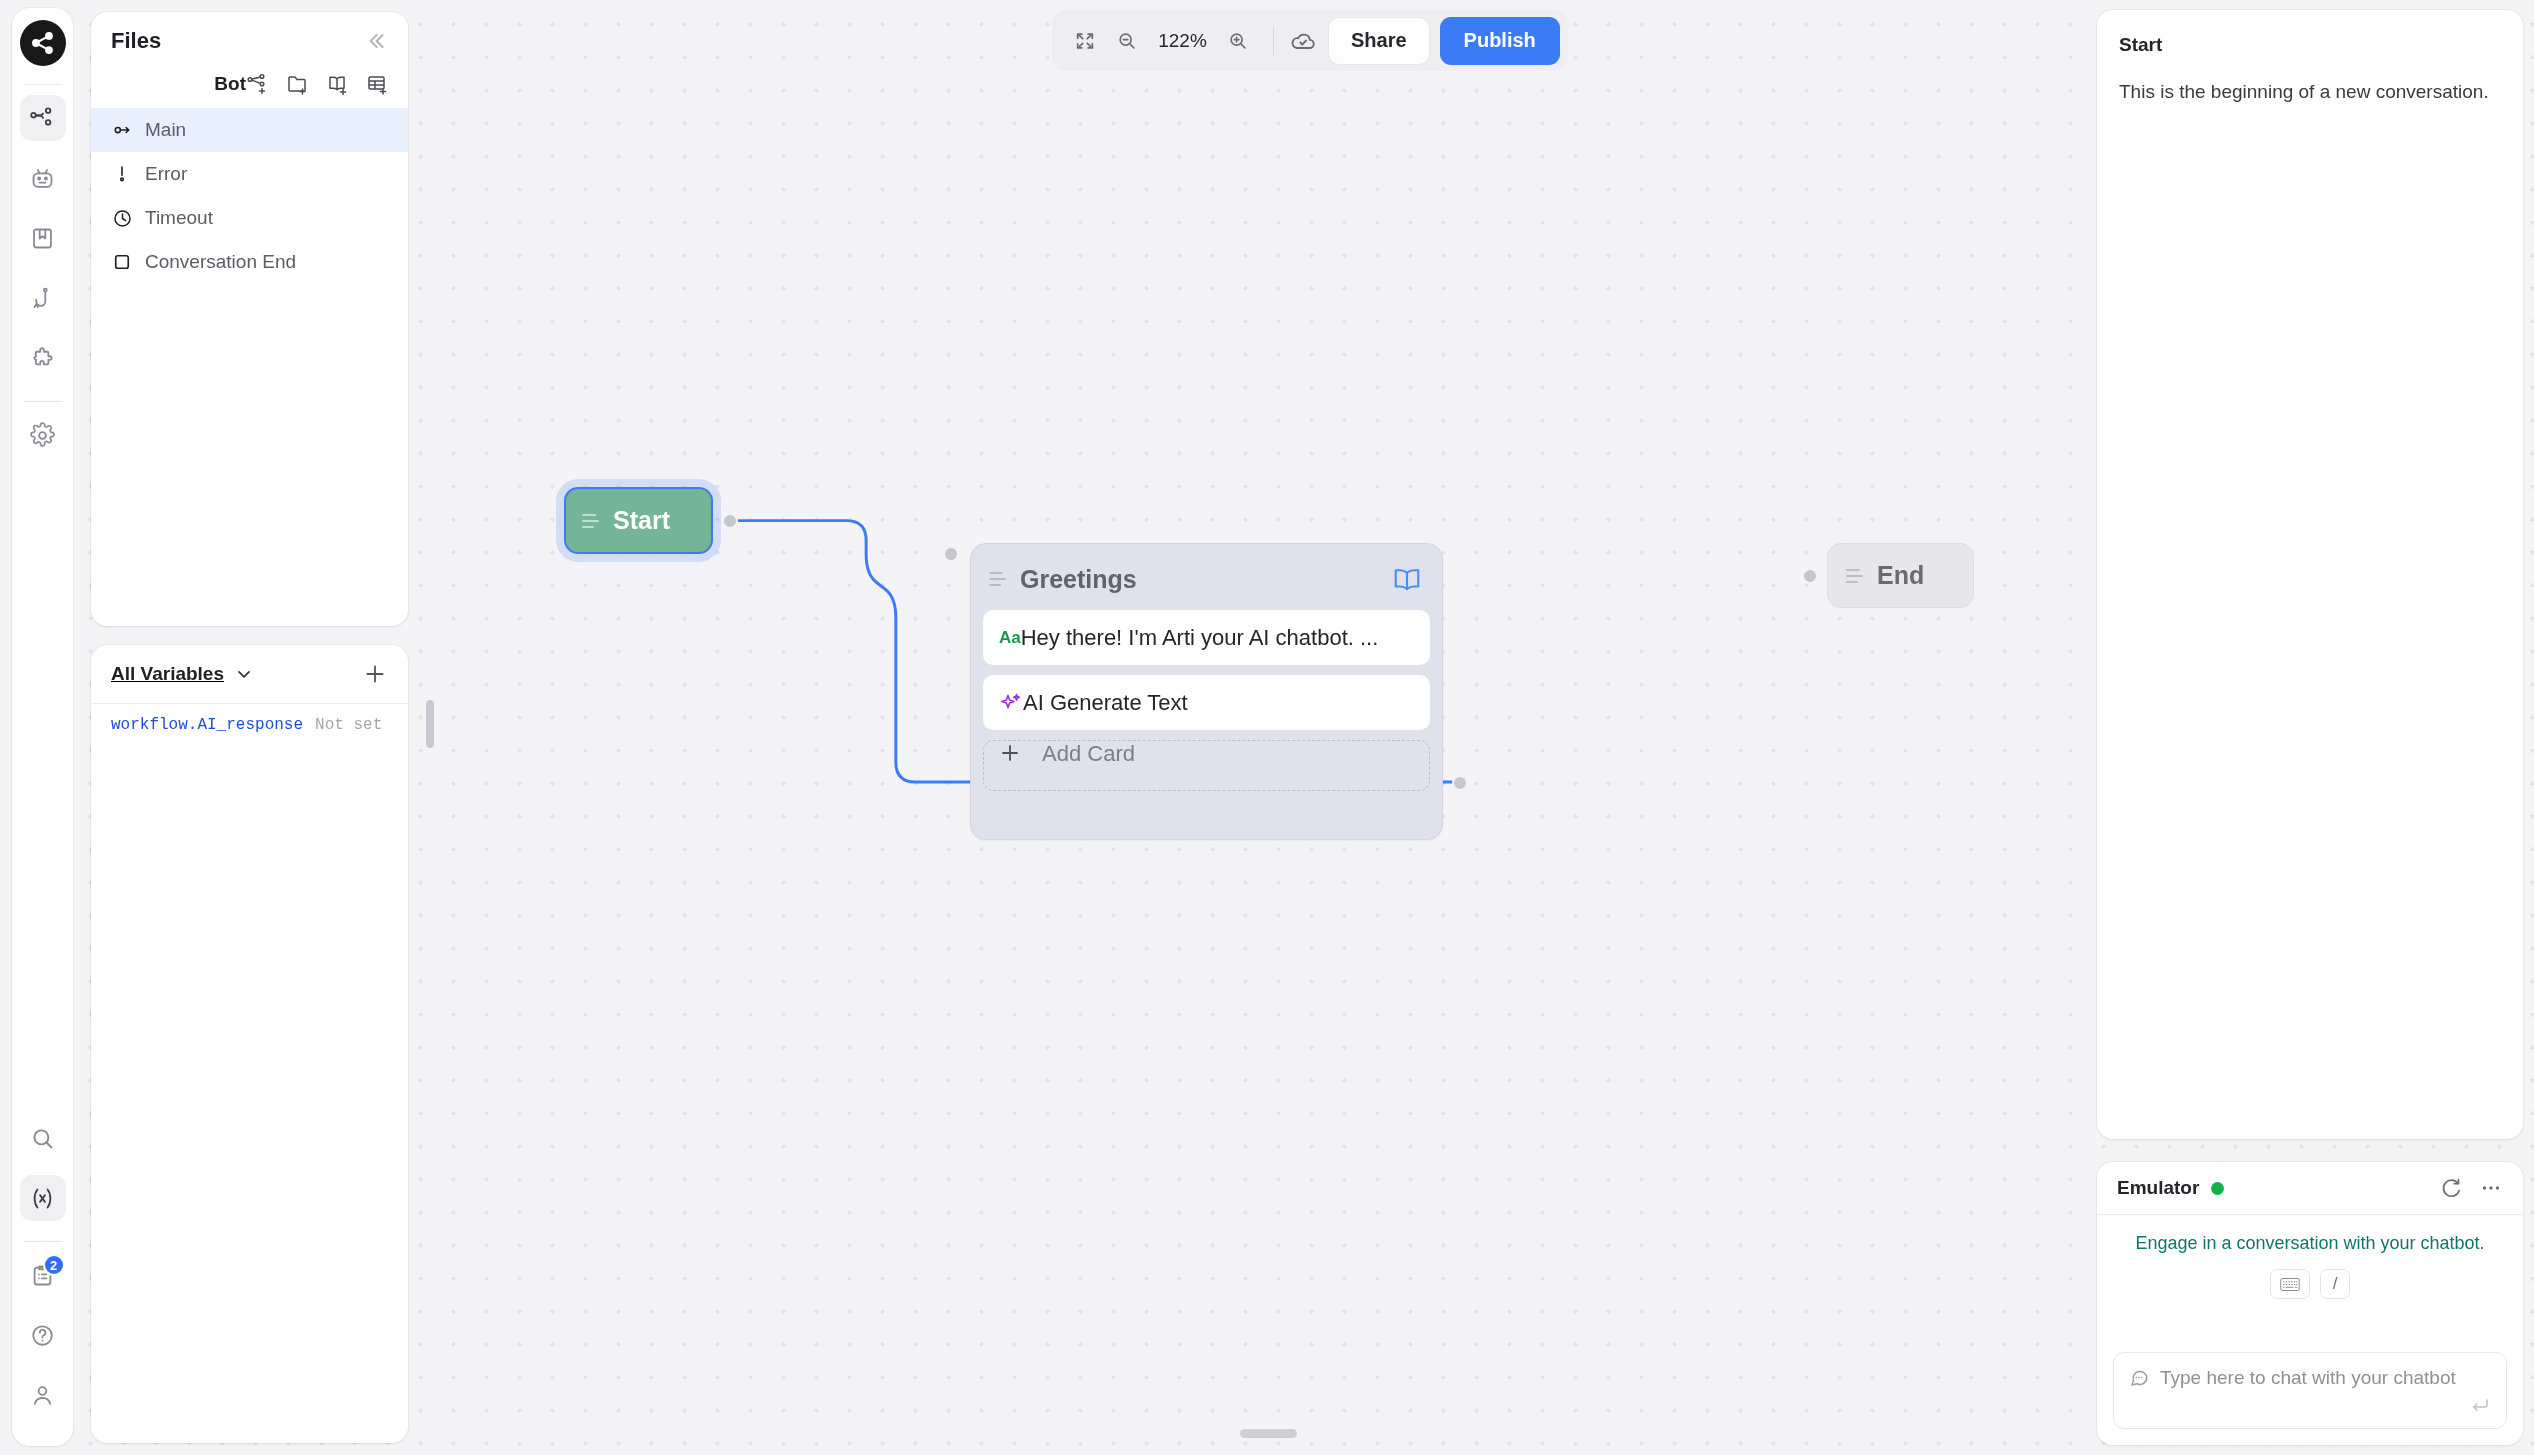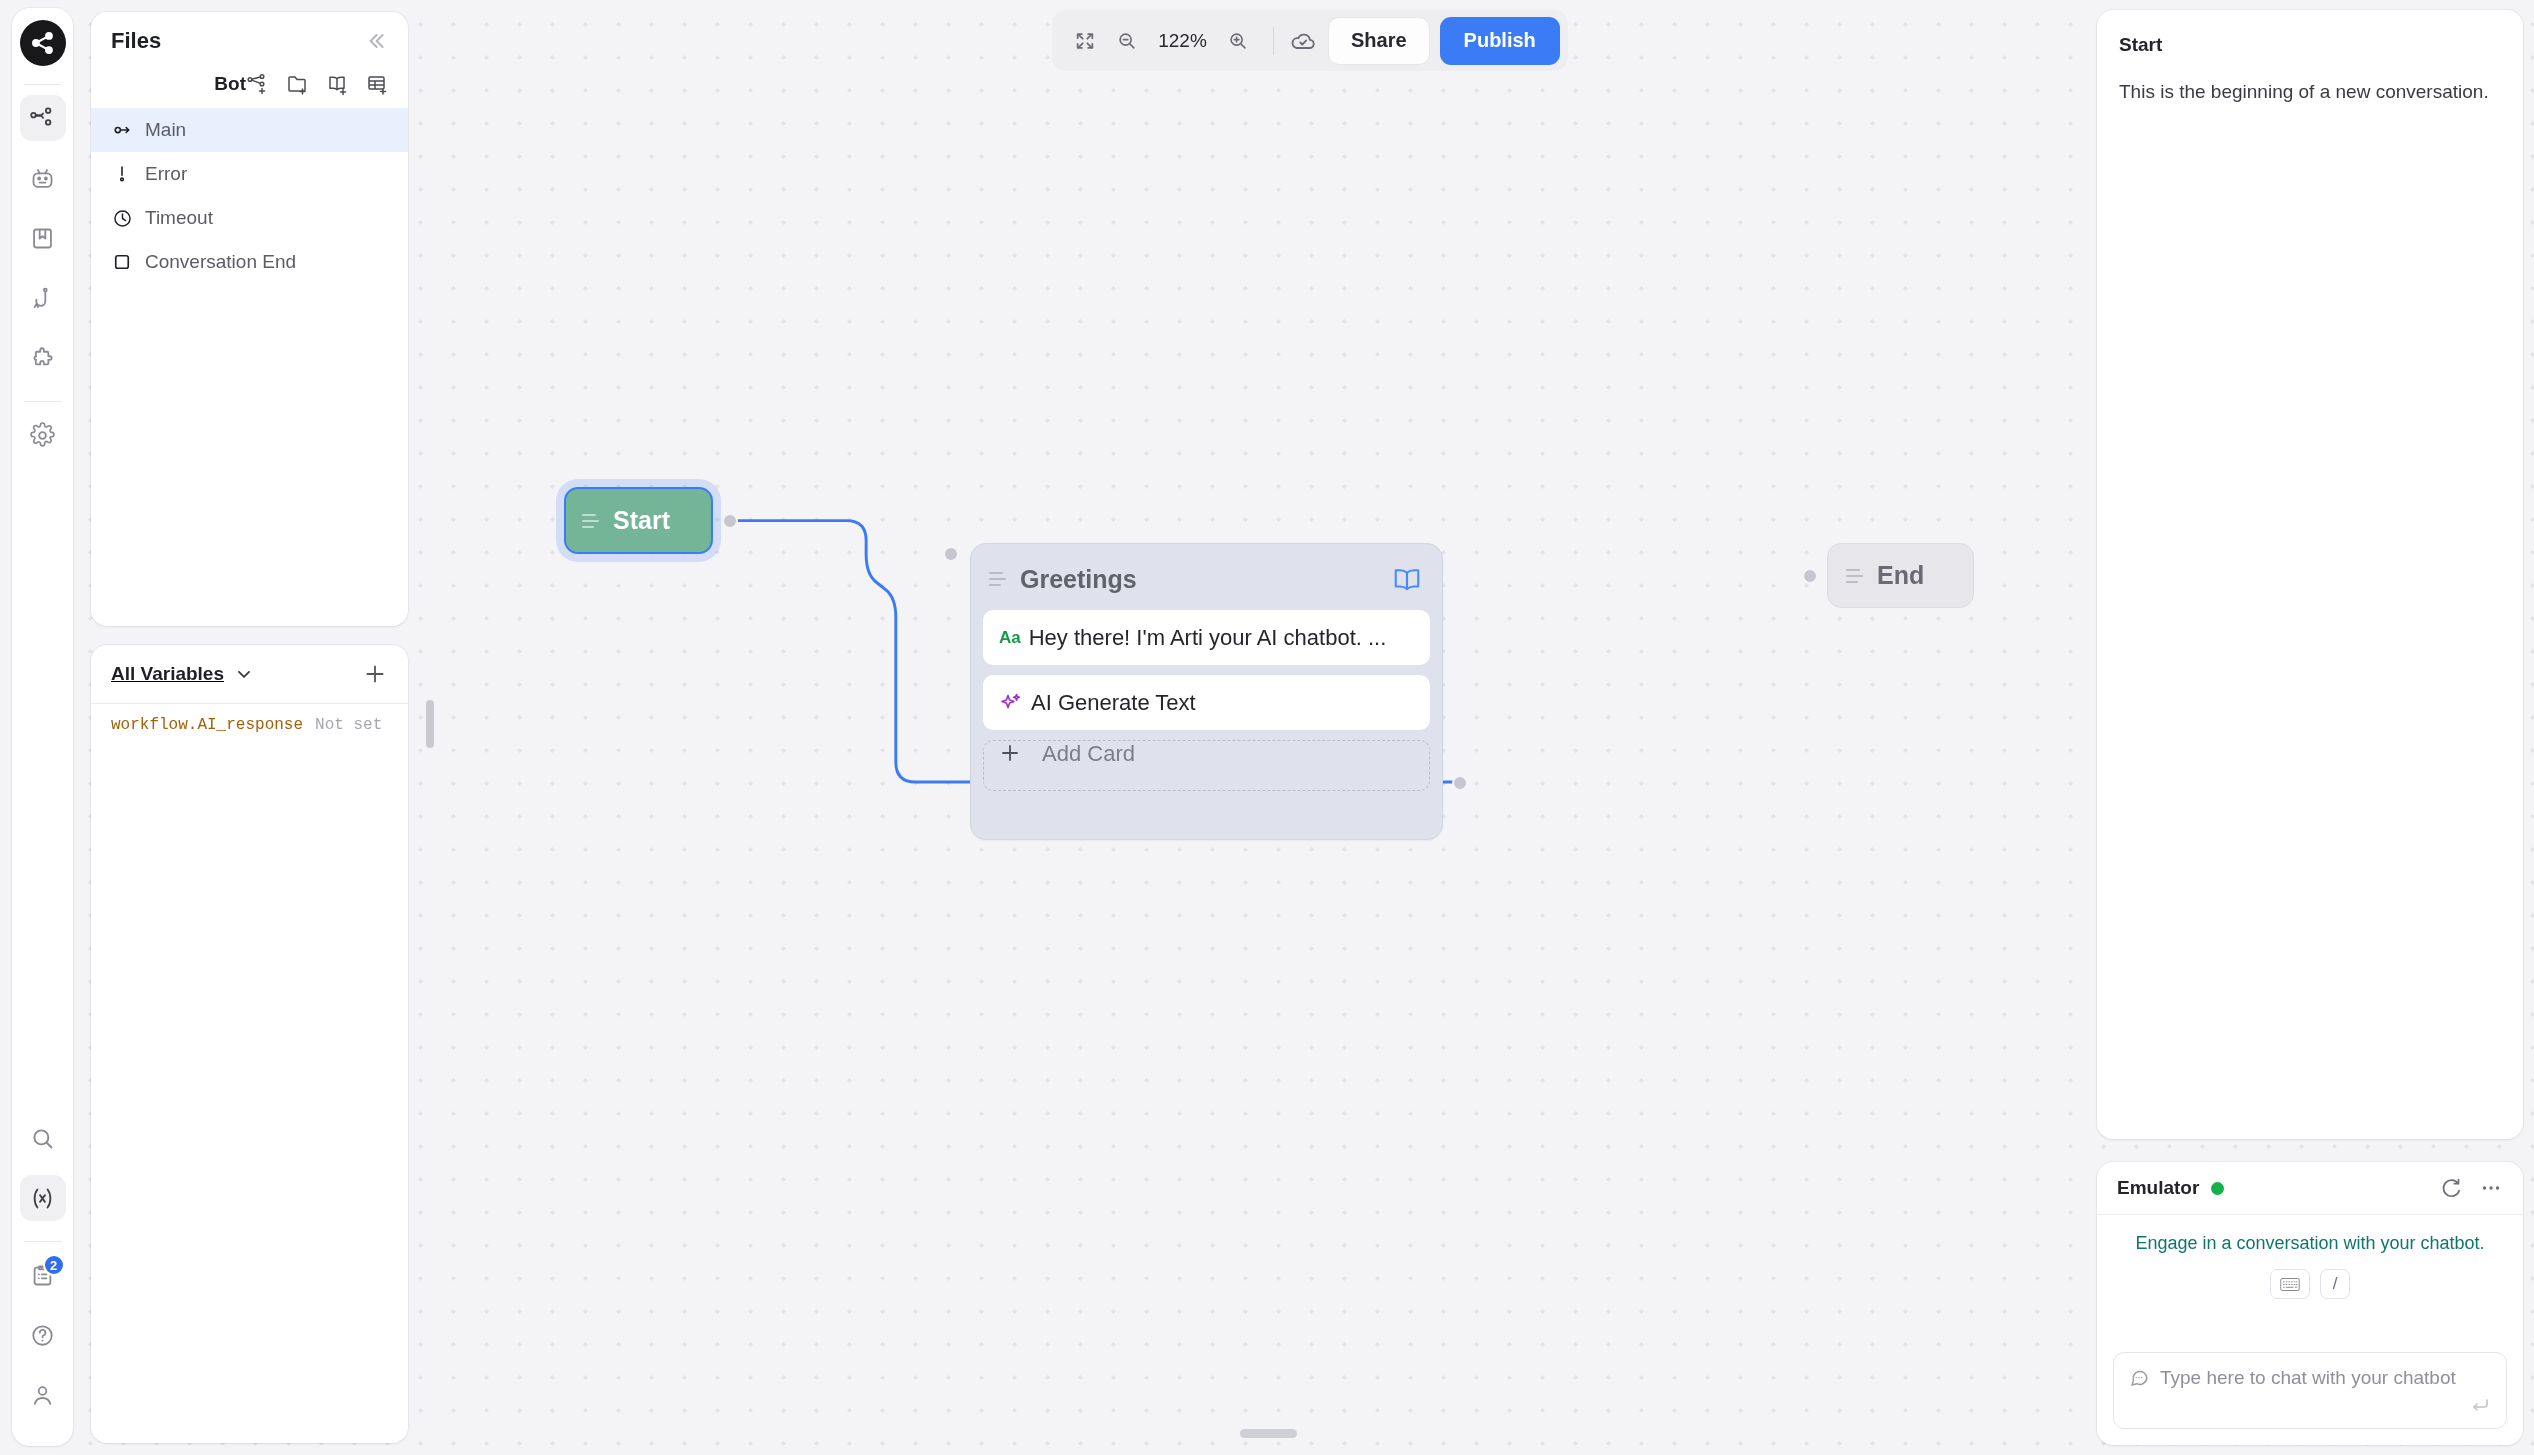--- a/index.html
+++ b/index.html
@@ -96,21 +96,21 @@
     display: flex; align-items: center; justify-content: space-between;
     padding: 16px 20px; border-bottom: 1px solid #ededf1; text-decoration: underline;
   }
   .vars-title-wrap { display: flex; align-items: center; gap: 10px; }
   .vars-title { font-size: 19px; font-weight: 700; color: #1f2025; }
   .vars-add { color: #55555f; cursor: pointer; display:flex; }
   .var-row {
     display: flex; align-items: baseline; gap: 12px;
     padding: 12px 20px; font-family: "Liberation Mono", monospace; font-size: 16px;
   }
-  .var-name { color: #a16207; }
+  .var-name { color: #1d4ed8; }
   .var-val { color: #a6a6b0; }
 
   
   .panel-resize {
     position: absolute; left: 426px; top: 700px;
     width: 8px; height: 48px; border-radius: 4px;
     background: #c9c9d1; cursor: col-resize;
   }
 
   
@@ -180,21 +180,21 @@
     padding: 12px; cursor: grab;
   }
   .greet-head {
     display: flex; align-items: center; justify-content: space-between;
     padding: 8px 8px 16px 6px;
   }
   .greet-head-left { display: flex; align-items: center; gap: 14px; }
   .greet-title { font-size: 25px; font-weight: 700; color: #62626d; }
   .book-icon { color: #4a8cf7; cursor: pointer; display: flex; }
   .card {
-    display: flex; align-items: center; gap: 8px;
+    display: flex; align-items: center; gap: 0;
     height: 55px; background: #ffffff; border-radius: 10px;
     padding: 0 16px; margin-bottom: 10px; cursor: pointer;
     font-size: 22px; color: #25252b;
   }
   .card-aa { font-size: 17px; font-weight: 700; color: #159a4a; font-family: "Liberation Sans", sans-serif; }
   .add-card {
     display: flex; align-items: flex-start; gap: 20px;
     height: 51px; border: 1.5px dashed #b9bdca; border-radius: 10px;
     padding: 0 14px; color: #7d7d88; font-size: 22px; cursor: pointer;
   }

